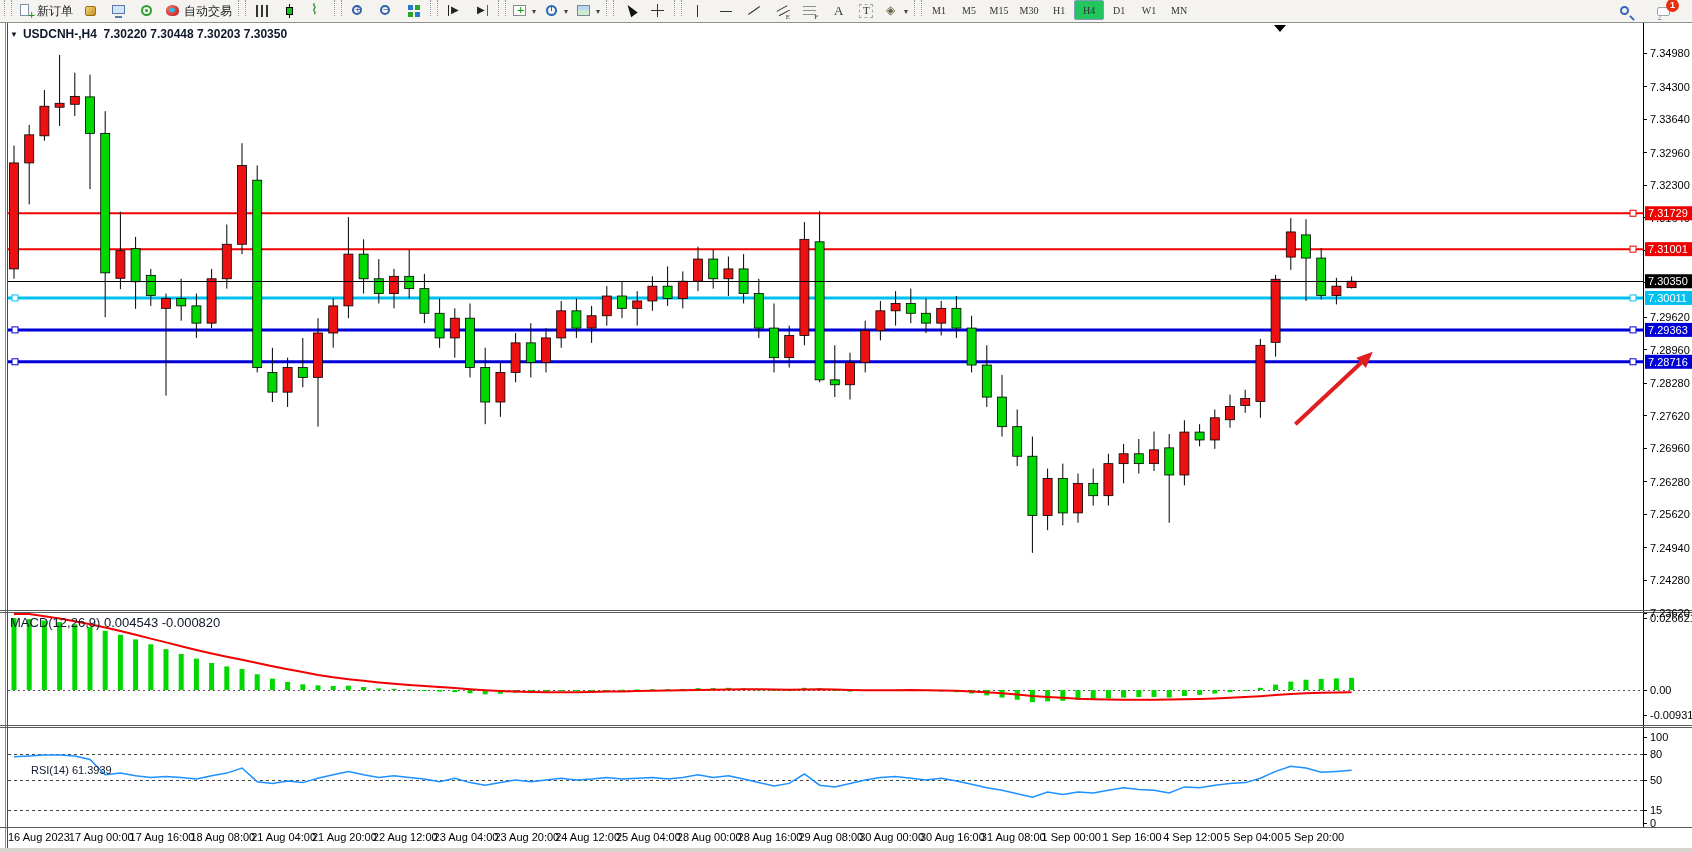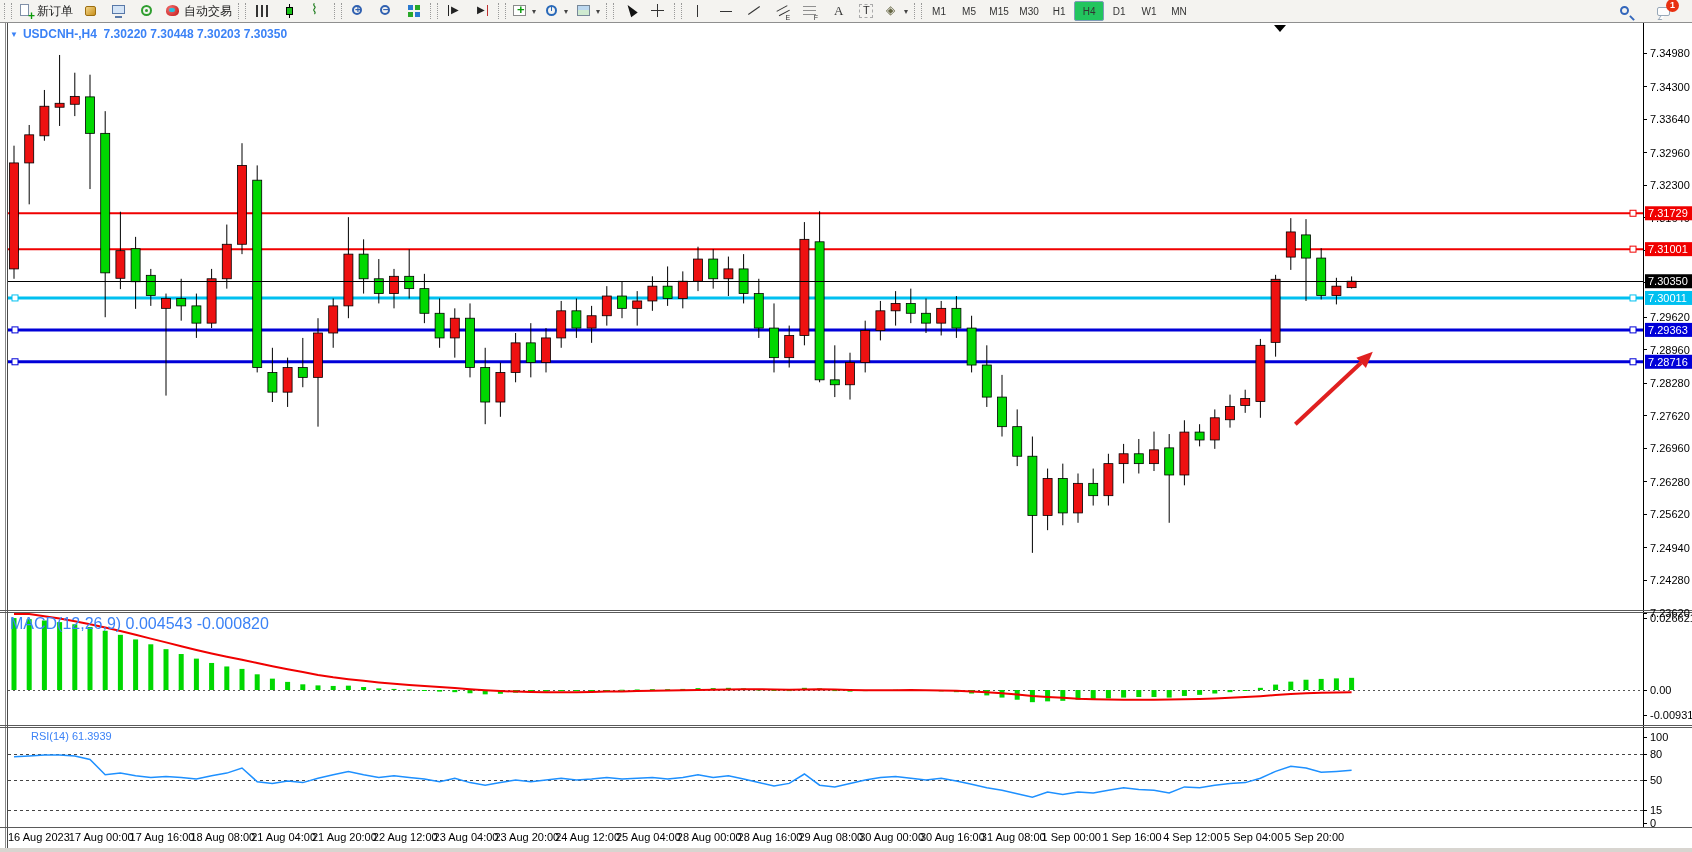--- a/index.html
+++ b/index.html
@@ -69,32 +69,32 @@
   .ic-arrows-icon::before{content:"\25C8";left:2px;top:0;color:#664;font-size:12px;}
   .ic-search-icon::before{content:"";left:2px;top:2px;width:9px;height:9px;border:2px solid #3366bb;border-radius:50%;}
   .ic-search-icon::after{content:"";width:6px;height:2px;background:#3366bb;right:-1px;bottom:1px;transform:rotate(45deg);}
   .ic-chat-icon::before{content:"";left:1px;top:3px;width:13px;height:9px;background:#fdfdfd;border:1px solid #98a8b8;border-radius:2px;}
   .ic-chat-icon::after{content:"";left:3px;bottom:0;width:4px;height:4px;background:#fdfdfd;
     border-left:1px solid #98a8b8;border-bottom:1px solid #98a8b8;transform:skewX(-35deg);}
   .badge{position:absolute;top:-5px;right:-7px;background:#e83010;color:#fff;border-radius:50%;
     width:13px;height:13px;font-size:9px;line-height:13px;font-weight:bold;text-align:center;}
   
   #cv{position:absolute;left:0;top:0;z-index:1;}
-  .ovl{position:absolute;z-index:2;color:#3b82f6;white-space:nowrap;}
+  .ovl{position:absolute;z-index:2;color:#0f172a;white-space:nowrap;}
   #chart-title{left:10px;top:27px;font-size:12px;font-weight:bold;}
   #chart-title .dd{font-size:8px;margin-right:5px;vertical-align:1px;}
-  #macd-label{left:10px;top:615px;font-size:16px;}
-  #rsi-label{left:10px;top:730px;font-size:11px;padding-left:21px;}
+  #macd-label{left:10px;top:615px;font-size:13px;}
+  #rsi-label{left:10px;top:764px;font-size:11px;padding-left:21px;}
 </style>
 </head>
 <body>
 
 <div id="app">
   <div id="toolbar">
-    <div id="tb-left" style="display:flex;align-items:center;">
+    <div id="tb-left" style="display:flex;align-items:flex-start;font-family:Liberation Serif, serif;">
         <div class="grip"></div>
         <div class="tbtn">
           <span class="ic ic-doc-plus-icon"></span>
           <span>新订单</span>
         </div>
         <div class="tbtn">
           <span class="ic ic-gold-cube-icon"></span>
         </div>
         <div class="tbtn">
           <span class="ic ic-monitor-icon"></span>

